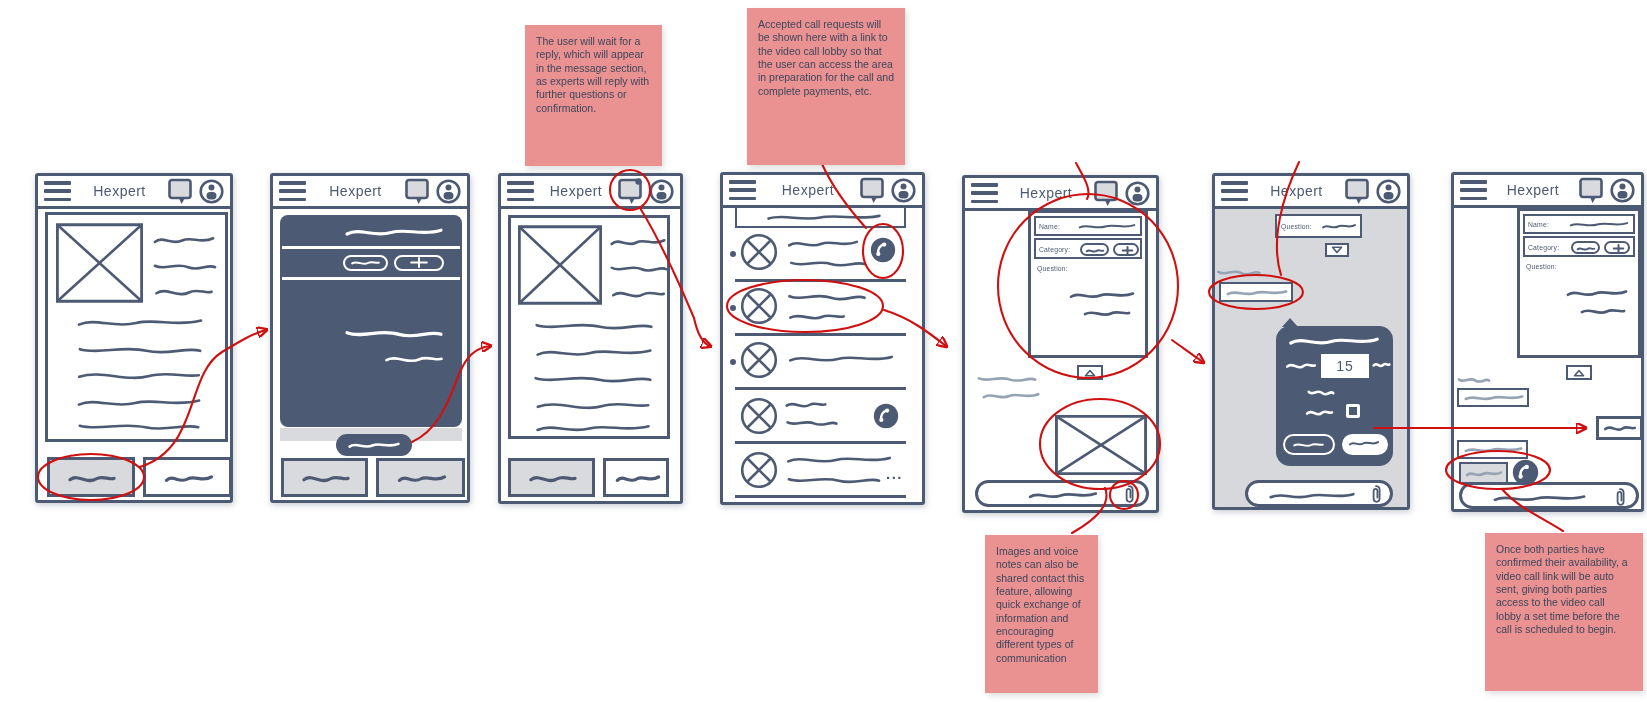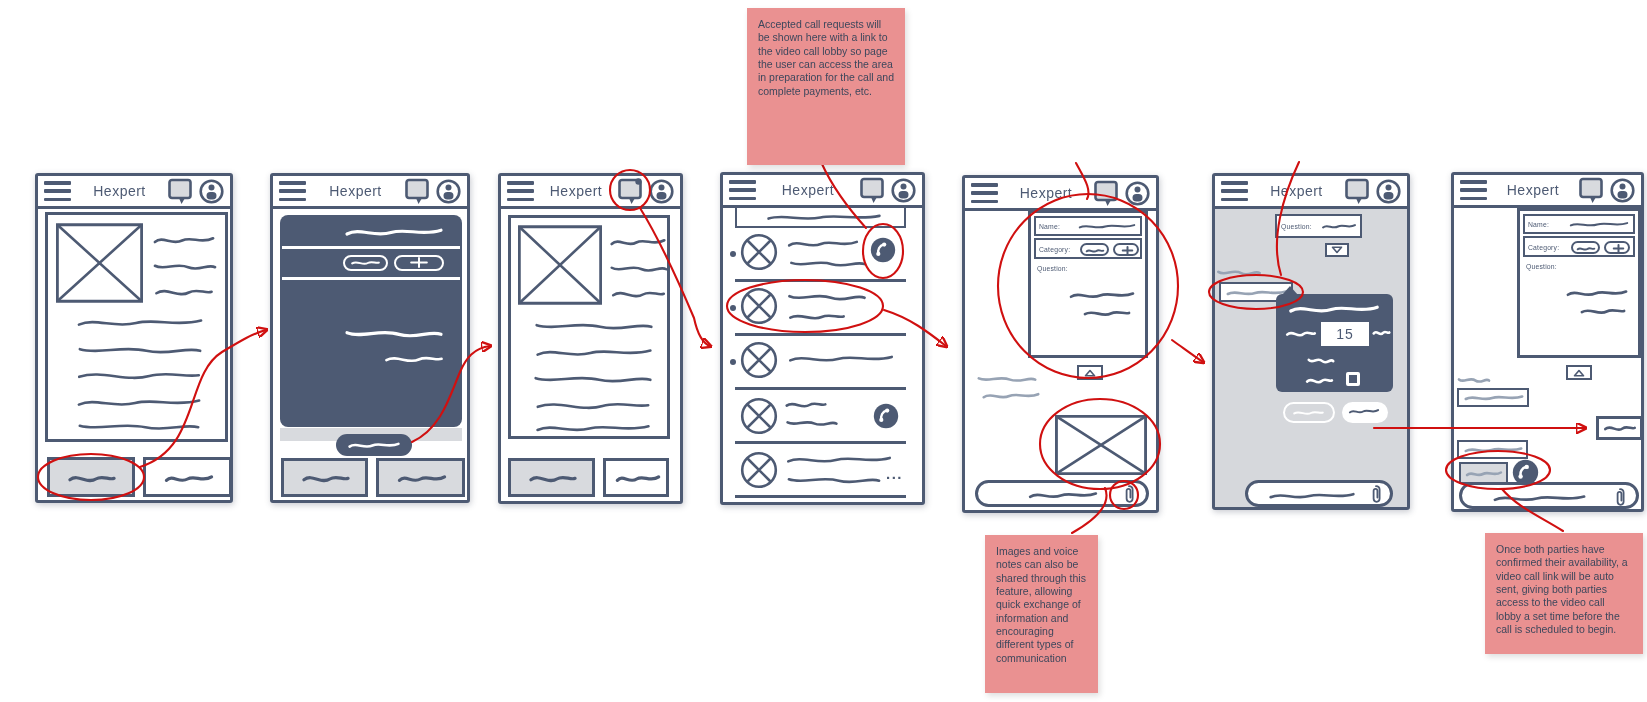--- a/index.html
+++ b/index.html
@@ -448,21 +448,21 @@
         </svg>
     </div>
     <svg class="sq g" style="left:2px;top:90px;width:44px;height:13px" viewBox="0 0 100 20" preserveAspectRatio="none">
         <use href="#w2"></use>
       </svg>
     <div class="box2" style="left:4px;top:106px;width:74px;height:20px">
       <svg class="sq g" style="left:5px;top:4px;width:62px;height:10px" viewBox="0 0 100 20" preserveAspectRatio="none">
           <use href="#w1"></use>
         </svg>
     </div>
-    <div class="modal" style="left:61px;top:118px;width:117px;height:98px;border-radius:6px">
+    <div class="modal" style="left:61px;top:150px;width:117px;height:140px;border-radius:14px">
       <svg class="abs" style="left:6px;top:-8px" width="16" height="9" viewBox="0 0 16 9">
           <path d="M0,9 L8,0 L16,9 Z" fill="#4d5a73"></path>
         </svg>
       <svg class="sq w t" style="left:12px;top:8px;width:92px;height:15px" viewBox="0 0 100 20" preserveAspectRatio="none">
           <use href="#w1"></use>
         </svg>
       <svg class="sq w" style="left:10px;top:34px;width:30px;height:12px" viewBox="0 0 100 20" preserveAspectRatio="none">
           <use href="#w3"></use>
         </svg>
       <div class="d15" style="left:45px;top:28px;width:48px;height:24px">15</div>
@@ -608,17 +608,18 @@
     <ellipse cx="1100" cy="444" rx="60" ry="45"></ellipse>
     <ellipse cx="1124" cy="495" rx="14" ry="14"></ellipse>
     <path d="M1105,488 C1112,505 1095,520 1072,533"></path>
     <path d="M1299,162 C1283,196 1270,240 1281,275"></path>
     <ellipse cx="1256" cy="292" rx="47" ry="17"></ellipse>
     <path d="M1374,428 L1585,428" marker-end="url(#arr)"></path>
     <ellipse cx="1498" cy="470" rx="52" ry="19"></ellipse>
     <path d="M1502,489 C1517,507 1541,517 1563,531"></path>
   </svg>
 
-  <div class="note" style="left:747px;top:8px;width:158px;height:157px">Accepted call requests will be shown here with a link to the video call lobby so page the user can access the area in preparation for the call and complete payments, etc.</div>
-  <div class="note" style="left:985px;top:535px;width:113px;height:158px">Images and voice notes can also be shared through this feature, allowing quick exchange of information and encouraging different types of communication</div>
-  <div class="note" style="left:1485px;top:533px;width:158px;height:121px">Once both parties have confirmed their availability, a video call link will be auto sent, giving both parties access to the video call lobby a set time before the call is scheduled to begin.</div>
+  <div class="note" style="left:525px;top:25px;width:137px;height:141px">The user will wait for a reply, which will appear in the message section, as experts will reply with further questions or confirmation.</div>
+  <div class="note" style="left:747px;top:8px;width:158px;height:157px">Accepted call requests will be shown here with a link to the video call lobby so that the user can access the area in preparation for the call and complete payments, etc.</div>
+  <div class="note" style="left:985px;top:535px;width:113px;height:158px">Images and voice notes can also be shared contact this feature, allowing quick exchange of information and encouraging different types of communication</div>
+  <div class="note" style="left:1485px;top:533px;width:158px;height:158px">Once both parties have confirmed their availability, a video call link will be auto sent, giving both parties access to the video call lobby a set time before the call is scheduled to begin.</div>
 
 </div>
 
 </body></html>

